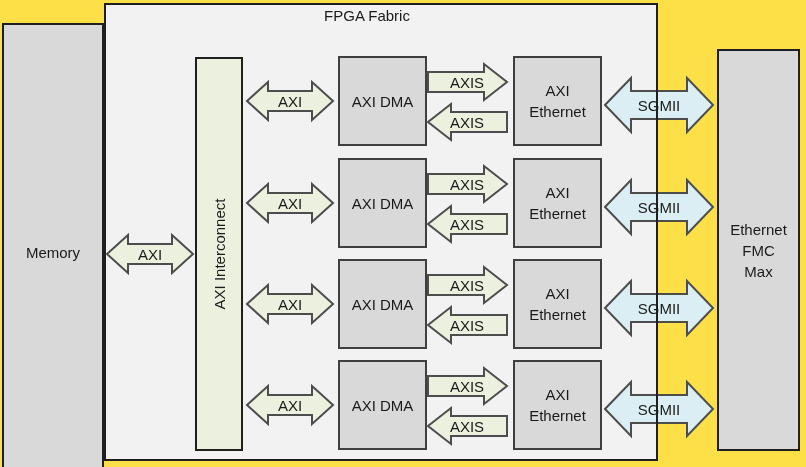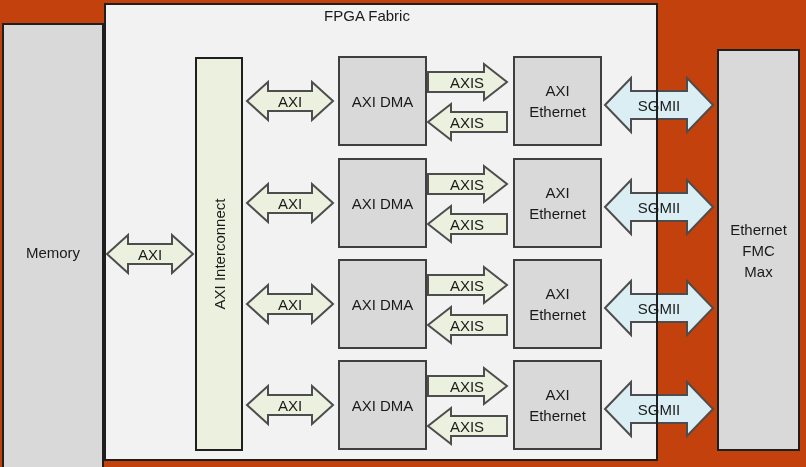--- a/index.html
+++ b/index.html
@@ -1,17 +1,17 @@
 <!DOCTYPE html>
 <html style="--gray-fill: #d9d9d9; --fabric-fill: #f2f2f2; --green-fill: #ebf1de; --blue-fill: #daeef3; --border-dark: #1f1f1f; --box-border: #3f3f3f; --arrow-stroke: #4d4d4d; --text: #1a1a1a;"><head>
 <meta charset="utf-8">
 <style>
   html,body{margin:0;padding:0;background:#ffffff;}
   .canvas{
-    position:relative;width:806px;height:467px;background:#c2410c;
+    position:relative;width:806px;height:467px;background:#fde047;
     font-family:"Liberation Sans",sans-serif;color:var(--text,#1a1a1a);
     overflow:hidden;
   }
   .box{position:absolute;box-sizing:border-box;display:flex;align-items:center;justify-content:center;text-align:center;}
   .gray-box{background:var(--gray-fill,#d9d9d9);border:2px solid var(--box-border,#3f3f3f);}
   .dark-border{border:2px solid var(--border-dark,#1f1f1f);}
   .fabric{position:absolute;box-sizing:border-box;background:var(--fabric-fill,#f2f2f2);border:2px solid var(--border-dark,#1f1f1f);}
   .greenblock{background:var(--green-fill,#ebf1de);border:2px solid var(--border-dark,#1f1f1f);}
   .label{position:absolute;transform:translate(-50%,-50%);white-space:nowrap;font-size:15px;z-index:6;}
   .biglabel{font-size:15px;}

